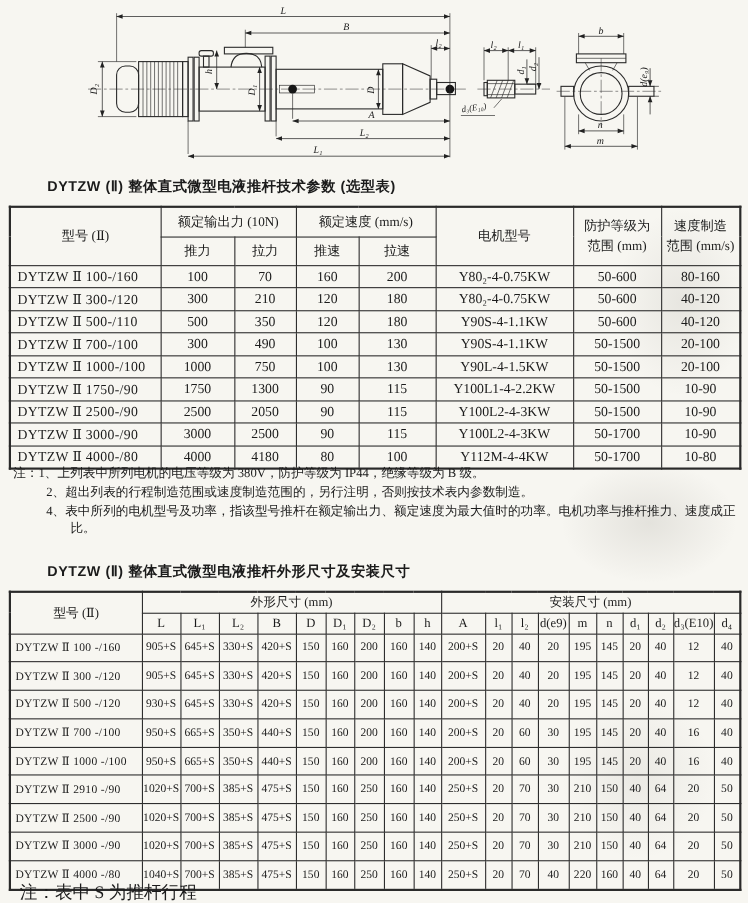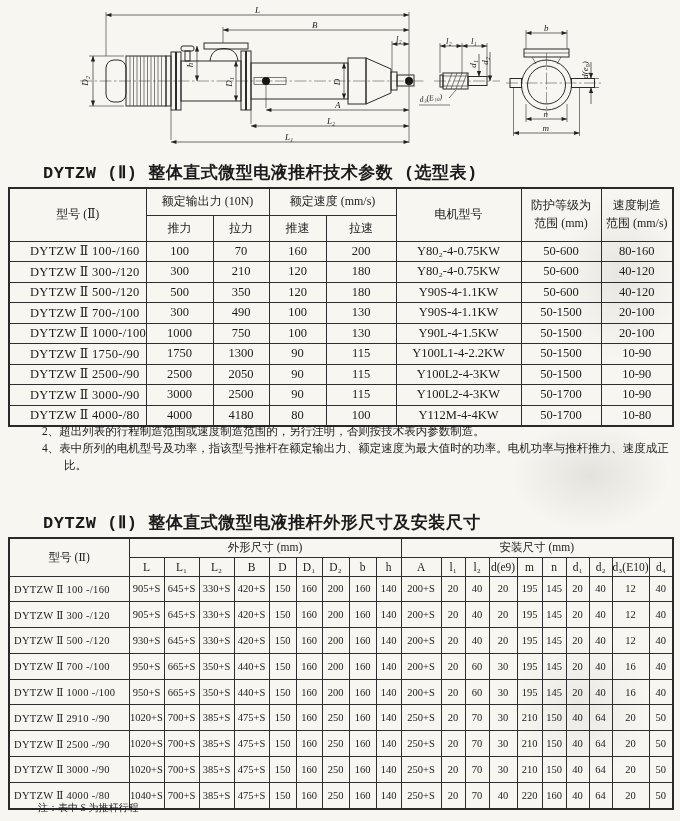--- a/index.html
+++ b/index.html
@@ -9,48 +9,48 @@
     background:#f7f6f1;color:#1b1b1b;
     font-family:"Liberation Serif","DejaVu Serif",serif;
   }
   .smudge{position:absolute;pointer-events:none;}
   .s1{right:0;top:190px;width:120px;height:170px;background:radial-gradient(closest-side,rgba(90,85,75,.10),rgba(90,85,75,0));}
   .s2{right:10px;top:420px;width:160px;height:110px;background:radial-gradient(closest-side,rgba(90,85,75,.12),rgba(90,85,75,0));}
   .s3{right:30px;bottom:40px;width:140px;height:150px;background:radial-gradient(closest-side,rgba(90,85,75,.08),rgba(90,85,75,0));}
 
   .title{
     position:absolute;left:10px;
-    font-family:Liberation Mono, monospace;
-    font-weight:bold;font-size:17px;letter-spacing:.5px;white-space:nowrap;padding-left:33px;
+    font-family:Liberation Sans, sans-serif;
+    font-weight:bold;font-size:13px;letter-spacing:.5px;white-space:nowrap;padding-left:33px;
   }
   #title1{top:161px;}
   #title2{top:511px;}
 
   table{border-collapse:collapse;table-layout:fixed;background:transparent;}
   #table1,#table2{position:absolute;left:8px;width:664px;border:2px solid #2a2a2a;}
   #table1{top:187px;}
   #table2{top:537px;}
   th,td{border:1px solid #2e2e2e;text-align:center;vertical-align:middle;padding:0;overflow:hidden;white-space:nowrap;}
   th{font-weight:normal;}
   #table1 th{font-size:12px;}
   #table1 td{font-size:12.5px;height:19.5px;}
   #table1 thead tr:first-child{height:27px;}
   #table1 thead tr:last-child{height:26px;}
   #table2 th{font-size:11.5px;}
   #table2 thead tr:first-child{height:19px;}
   #table2 thead tr:last-child{height:19px;}
   #table2 td{font-size:10.5px;height:24.8px;}
-  td.model{text-align:left;padding-left:20px;letter-spacing:.3px;}
+  td.model{text-align:left;padding-left:6px;letter-spacing:.3px;}
   #table2 td.model{font-size:10.5px;padding-left:4px;}
   .wrap2{white-space:pre-line;line-height:1.45;}
 
   .notes{position:absolute;left:12px;top:423px;width:660px;font-size:11.5px;line-height:16.8px;}
   .note-row{margin-left:30px;padding-left:22px;text-indent:-22px;}
   .note-row.first{margin-left:0;padding-left:0;text-indent:0;}
-  .footnote{position:absolute;left:18px;top:801px;font-size:10px;margin-left:20px;}
+  .footnote{position:absolute;left:18px;top:801px;font-size:16px;}
 
   
   svg text.dl{font:italic 9px "Liberation Serif","DejaVu Serif",serif;fill:#1c1c1c;}
   svg text.dls{font:italic 8px "Liberation Serif","DejaVu Serif",serif;fill:#1c1c1c;}
   .ln{stroke:#2b2b2b;stroke-width:1;fill:none;}
   .thin{stroke:#2b2b2b;stroke-width:.6;fill:none;}
   .dim{stroke:#2f2f2f;stroke-width:.7;fill:none;}
   .cl{stroke:#4a4a4a;stroke-width:.55;stroke-dasharray:12 2.5 2.5 2.5;fill:none;}
 </style>
 </head>
@@ -215,21 +215,21 @@
           <td class="model">DYTZW Ⅱ 300-/120</td>
           <td>300</td>
           <td>210</td>
           <td>120</td>
           <td>180</td>
           <td>Y80₂-4-0.75KW</td>
           <td>50-600</td>
           <td>40-120</td>
         </tr>
         <tr>
-          <td class="model">DYTZW Ⅱ 500-/120</td>
+          <td class="model">DYTZW Ⅱ 500-/110</td>
           <td>500</td>
           <td>350</td>
           <td>120</td>
           <td>180</td>
           <td>Y90S-4-1.1KW</td>
           <td>50-600</td>
           <td>40-120</td>
         </tr>
         <tr>
           <td class="model">DYTZW Ⅱ 700-/100</td>
@@ -288,20 +288,21 @@
           <td>80</td>
           <td>100</td>
           <td>Y112M-4-4KW</td>
           <td>50-1700</td>
           <td>10-80</td>
         </tr>
       </tbody>
   </table>
 
   <div class="notes">
+    <div class="note-row first"><span>注：</span><span>1、上列表中所列电机的电压等级为 380V，防护等级为 IP44，绝缘等级为 B 级。</span></div>
     <div class="note-row">2、超出列表的行程制造范围或速度制造范围的，另行注明，否则按技术表内参数制造。</div>
     <div class="note-row">4、表中所列的电机型号及功率，指该型号推杆在额定输出力、额定速度为最大值时的功率。电机功率与推杆推力、速度成正比。</div>
   </div>
 
   <div class="title" id="title2">DYTZW (Ⅱ) 整体直式微型电液推杆外形尺寸及安装尺寸</div>
 
   <table id="table2">
     <colgroup>
       <col style="width:120px">
       <col style="width:35px">

